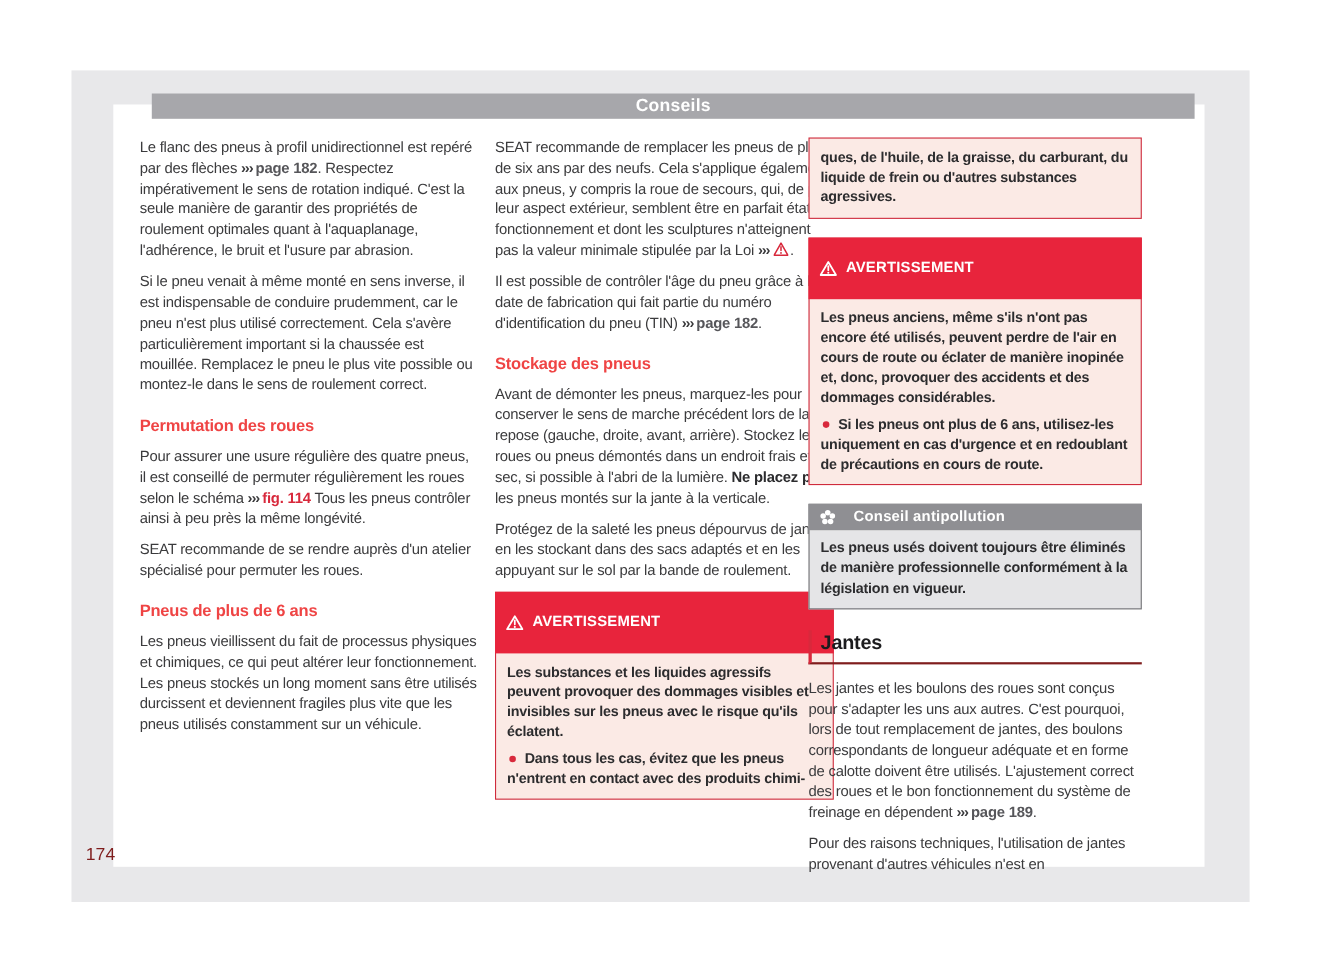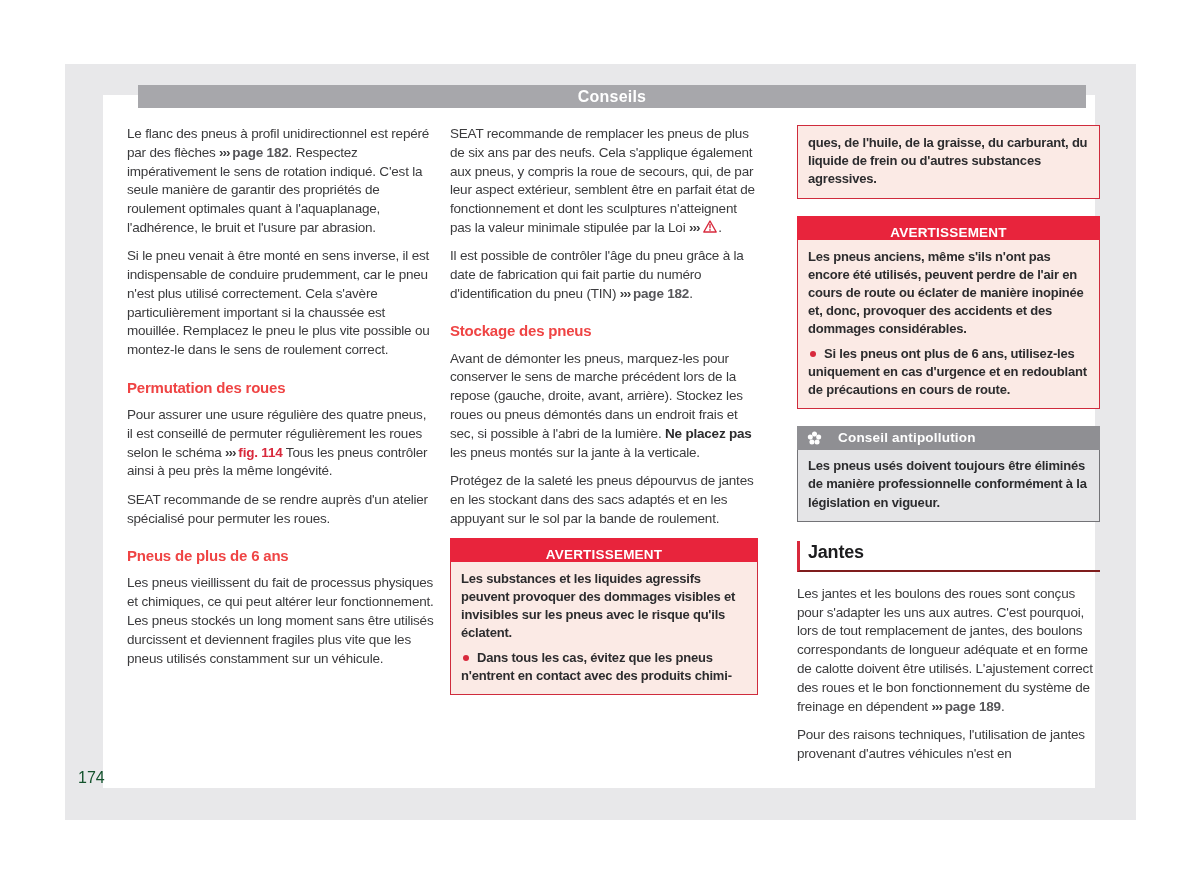--- a/index.html
+++ b/index.html
@@ -9,43 +9,43 @@
     font-family:"Liberation Sans","DejaVu Sans",sans-serif;
     -webkit-font-smoothing:antialiased;
   }
   .panel { position:absolute; left:65px; top:64px; width:1071px; height:756px; background:#e8e8ea; }
   .content { position:absolute; left:103px; top:95px; width:992px; height:693px; background:#ffffff; }
   .conseils-bar {
     position:absolute; left:138px; top:85px; width:948px; height:23px;
     background:#a7a7ab; color:#ffffff; font-weight:bold; font-size:16px;
     display:flex; align-items:center; justify-content:center; letter-spacing:0.2px;
   }
-  .pagenum { position:absolute; left:78px; top:769px; font-size:16px; color:#14532d; }
+  .pagenum { position:absolute; left:78px; top:769px; font-size:16px; color:#7f1d1d; }
 
   .col { position:absolute; top:125px; font-size:13.5px; line-height:18.8px; color:#3b3b3d; letter-spacing:-0.2px; }
   .col-left  { left:127px; width:308px; }
   .col-mid   { left:450px; width:308px; }
-  .col-right { left:797px; width:303px; }
+  .col-right { left:735px; width:303px; }
 
   p.body { margin:0 0 9.5px 0; }
   h3.sub { margin:18.5px 0 9.5px 0; font-size:15px; line-height:18px; color:#ef4444; letter-spacing:-0.2px; }
 
   .seg-n   { }
   .seg-b   { font-weight:bold; color:#2c2c2e; }
   .seg-ref { font-weight:bold; color:#56565a; }
   .seg-red { font-weight:bold; color:#d8293c; }
   .seg-chev{ font-weight:bold; color:#39393b; letter-spacing:-1px; }
   .inline-warn { display:inline-block; vertical-align:-1px; margin:0 1px; }
 
   
   .wbox { border:1px solid #cf2b3c; background:#fbeae5; margin:0 0 17px 0; }
   .whead {
     background:#e8243c; color:#ffffff; height:24px; margin:-1px -1px 0 -1px;
-    display:flex; align-items:center; gap:8px; padding:0 10px;
-    font-weight:bold; font-size:13.5px; letter-spacing:0.2px;flex-direction:column;
+    display:flex; align-items:center; gap:8px; padding:16px 10px;
+    font-weight:bold; font-size:13.5px; letter-spacing:0.2px;
   }
   .wbody { padding:8px 10px 9px 10px; }
   .wtext { margin:0; font-weight:bold; color:#2c2c2e; font-size:13px; line-height:18.2px; letter-spacing:-0.2px; }
   .wbullet { margin:6px 0 0 0; font-weight:bold; color:#2c2c2e; font-size:13px; line-height:18.2px; letter-spacing:-0.2px; }
   .bdot { display:inline-block; width:6px; height:6px; border-radius:50%; background:#d8293c; margin:0 8px 1px 2px; vertical-align:middle; }
 
   
   .ebox { border:1px solid #737377; background:#e5e5e7; margin:0 0 17px 0; }
   .ehead {
     background:#8f8f93; color:#ffffff; height:24px; margin:-1px -1px 0 -1px;
@@ -69,21 +69,21 @@
   <div class="content"></div>
 
   <div class="conseils-bar">
     <span>Conseils</span>
   </div>
 
   <div class="pagenum">174</div>
 
   <div class="col col-left">
     <p class="body"><span class="seg-n">Le flanc des pneus à profil unidirectionnel est repéré par des flèches </span><span class="seg-chev">››› </span><span class="seg-ref">page 182</span><span class="seg-n">. Respectez impérativement le sens de rotation indiqué. C'est la seule manière de garantir des propriétés de roulement optimales quant à l'aquaplanage, l'adhérence, le bruit et l'usure par abrasion.</span></p>
-    <p class="body"><span class="seg-n">Si le pneu venait à être monté en sens inverse, il est indispensable de conduire prudemment, car le pneu n'est plus utilisé correctement. Cela s'avère particulièrement important si la chaussée est mouillée. Remplacez le pneu le plus vite possible ou montez-le dans le sens de roulement correct.</span></p>
+    <p class="body"><span class="seg-n">Si le pneu venait à même monté en sens inverse, il est indispensable de conduire prudemment, car le pneu n'est plus utilisé correctement. Cela s'avère particulièrement important si la chaussée est mouillée. Remplacez le pneu le plus vite possible ou montez-le dans le sens de roulement correct.</span></p>
     <h3 class="sub">Permutation des roues</h3>
     <p class="body"><span class="seg-n">Pour assurer une usure régulière des quatre pneus, il est conseillé de permuter régulièrement les roues selon le schéma </span><span class="seg-chev">››› </span><span class="seg-red">fig. 114</span><span class="seg-n"> Tous les pneus contrôler ainsi à peu près la même longévité.</span></p>
     <p class="body"><span class="seg-n">SEAT recommande de se rendre auprès d'un atelier spécialisé pour permuter les roues.</span></p>
     <h3 class="sub">Pneus de plus de 6 ans</h3>
     <p class="body"><span class="seg-n">Les pneus vieillissent du fait de processus physiques et chimiques, ce qui peut altérer leur fonctionnement. Les pneus stockés un long moment sans être utilisés durcissent et deviennent fragiles plus vite que les pneus utilisés constamment sur un véhicule.</span></p>
   </div>
 
   <div class="col col-mid">
     <p class="body"><span class="seg-n">SEAT recommande de remplacer les pneus de plus de six ans par des neufs. Cela s'applique également aux pneus, y compris la roue de secours, qui, de par leur aspect extérieur, semblent être en parfait état de fonctionnement et dont les sculptures n'atteignent pas la valeur minimale stipulée par la Loi </span><span class="seg-chev">››› </span><svg class="inline-warn" width="14" height="13" viewBox="0 0 14 13">
           <polygon points="7,1 13.2,12 0.8,12" fill="none" stroke="#d8293c" stroke-width="1.4" stroke-linejoin="round"></polygon>

